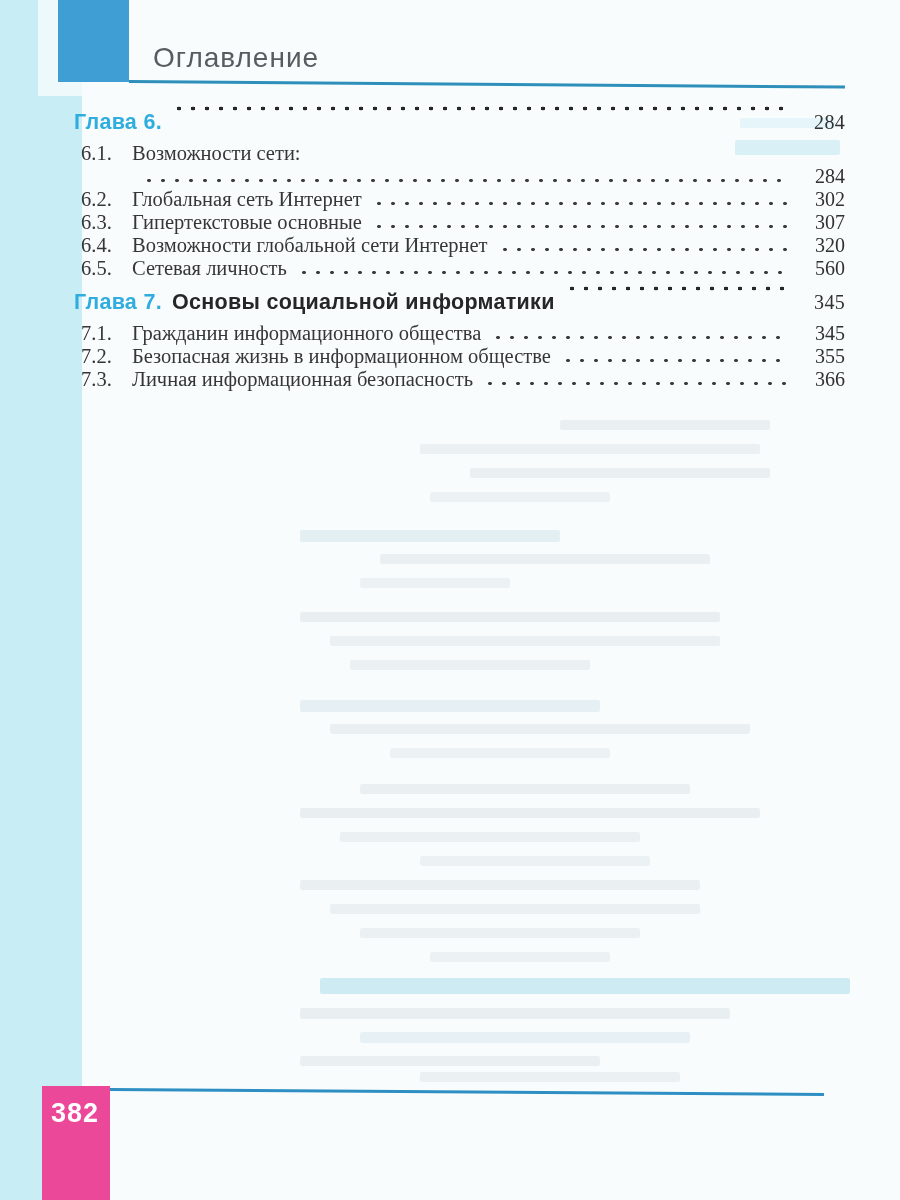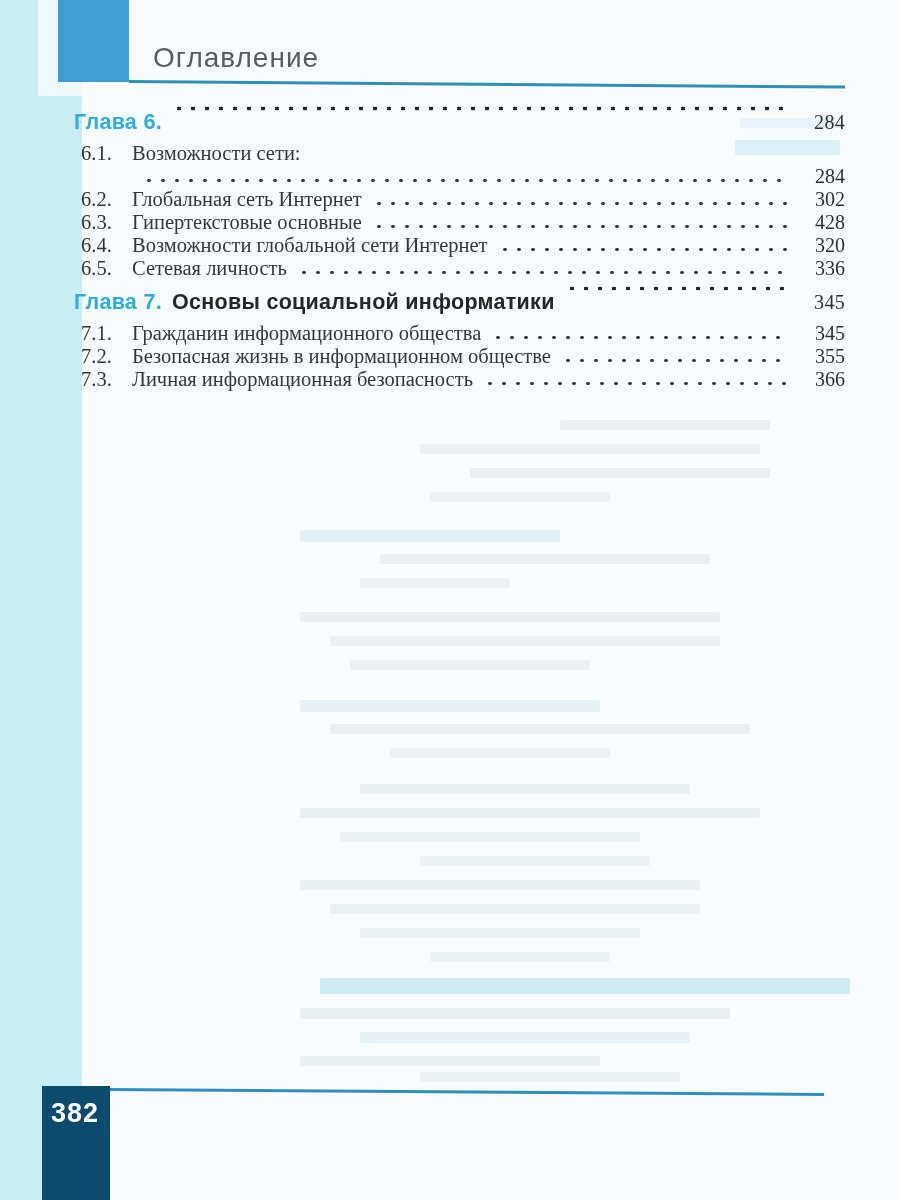--- a/index.html
+++ b/index.html
@@ -41,21 +41,21 @@
   .leader-b{background:radial-gradient(circle,#26282a 1.9px,transparent 2.1px)
                    left bottom / 14px 5px repeat-x;}
   .pagenum{flex:0 0 50px;text-align:right;font-family:"Liberation Serif",serif;
         font-size:20px;color:#2f3132;}
   .row-ch .pagenum{font-weight:normal;}
 
   
   .bottom-rule{position:absolute;left:110px;top:1088px;width:714px;height:3px;
         background:#2e8fc4;transform:rotate(0.4deg);transform-origin:left top;}
   .footer-box{position:absolute;left:42px;top:1086px;width:68px;height:114px;
-        background:#0c4a6e;}
+        background:#ec4899;}
   .footer-pagenum{position:absolute;left:9px;top:12px;color:#ffffff;
         font-weight:bold;font-size:27px;letter-spacing:1px;}
 
   
   .bleed{position:absolute;inset:0;pointer-events:none;}
   .bleed div{position:absolute;border-radius:2px;filter:blur(.7px);}
 </style>
 </head>
 <body>
 
@@ -116,33 +116,33 @@
       <div class="row row-it">
         <span class="it-num">6.2.</span>
         <span class="it-text">Глобальная сеть Интернет</span>
         <div class="leader"></div>
         <span class="pagenum">302</span>
       </div>
       <div class="row row-it">
         <span class="it-num">6.3.</span>
         <span class="it-text">Гипертекстовые основные</span>
         <div class="leader"></div>
-        <span class="pagenum">428</span>
+        <span class="pagenum">307</span>
       </div>
       <div class="row row-it">
         <span class="it-num">6.4.</span>
         <span class="it-text">Возможности глобальной сети Интернет</span>
         <div class="leader"></div>
         <span class="pagenum">320</span>
       </div>
       <div class="row row-it">
         <span class="it-num">6.5.</span>
         <span class="it-text">Сетевая личность</span>
         <div class="leader"></div>
-        <span class="pagenum">336</span>
+        <span class="pagenum">560</span>
       </div>
       <div class="row row-ch">
         <span class="ch-label">Глава 7.</span>
         <span class="ch-title">Основы социальной информатики</span>
         <div class="leader leader-b"></div>
         <span class="pagenum">345</span>
       </div>
       <div class="row row-it">
         <span class="it-num">7.1.</span>
         <span class="it-text">Гражданин информационного общества</span>

